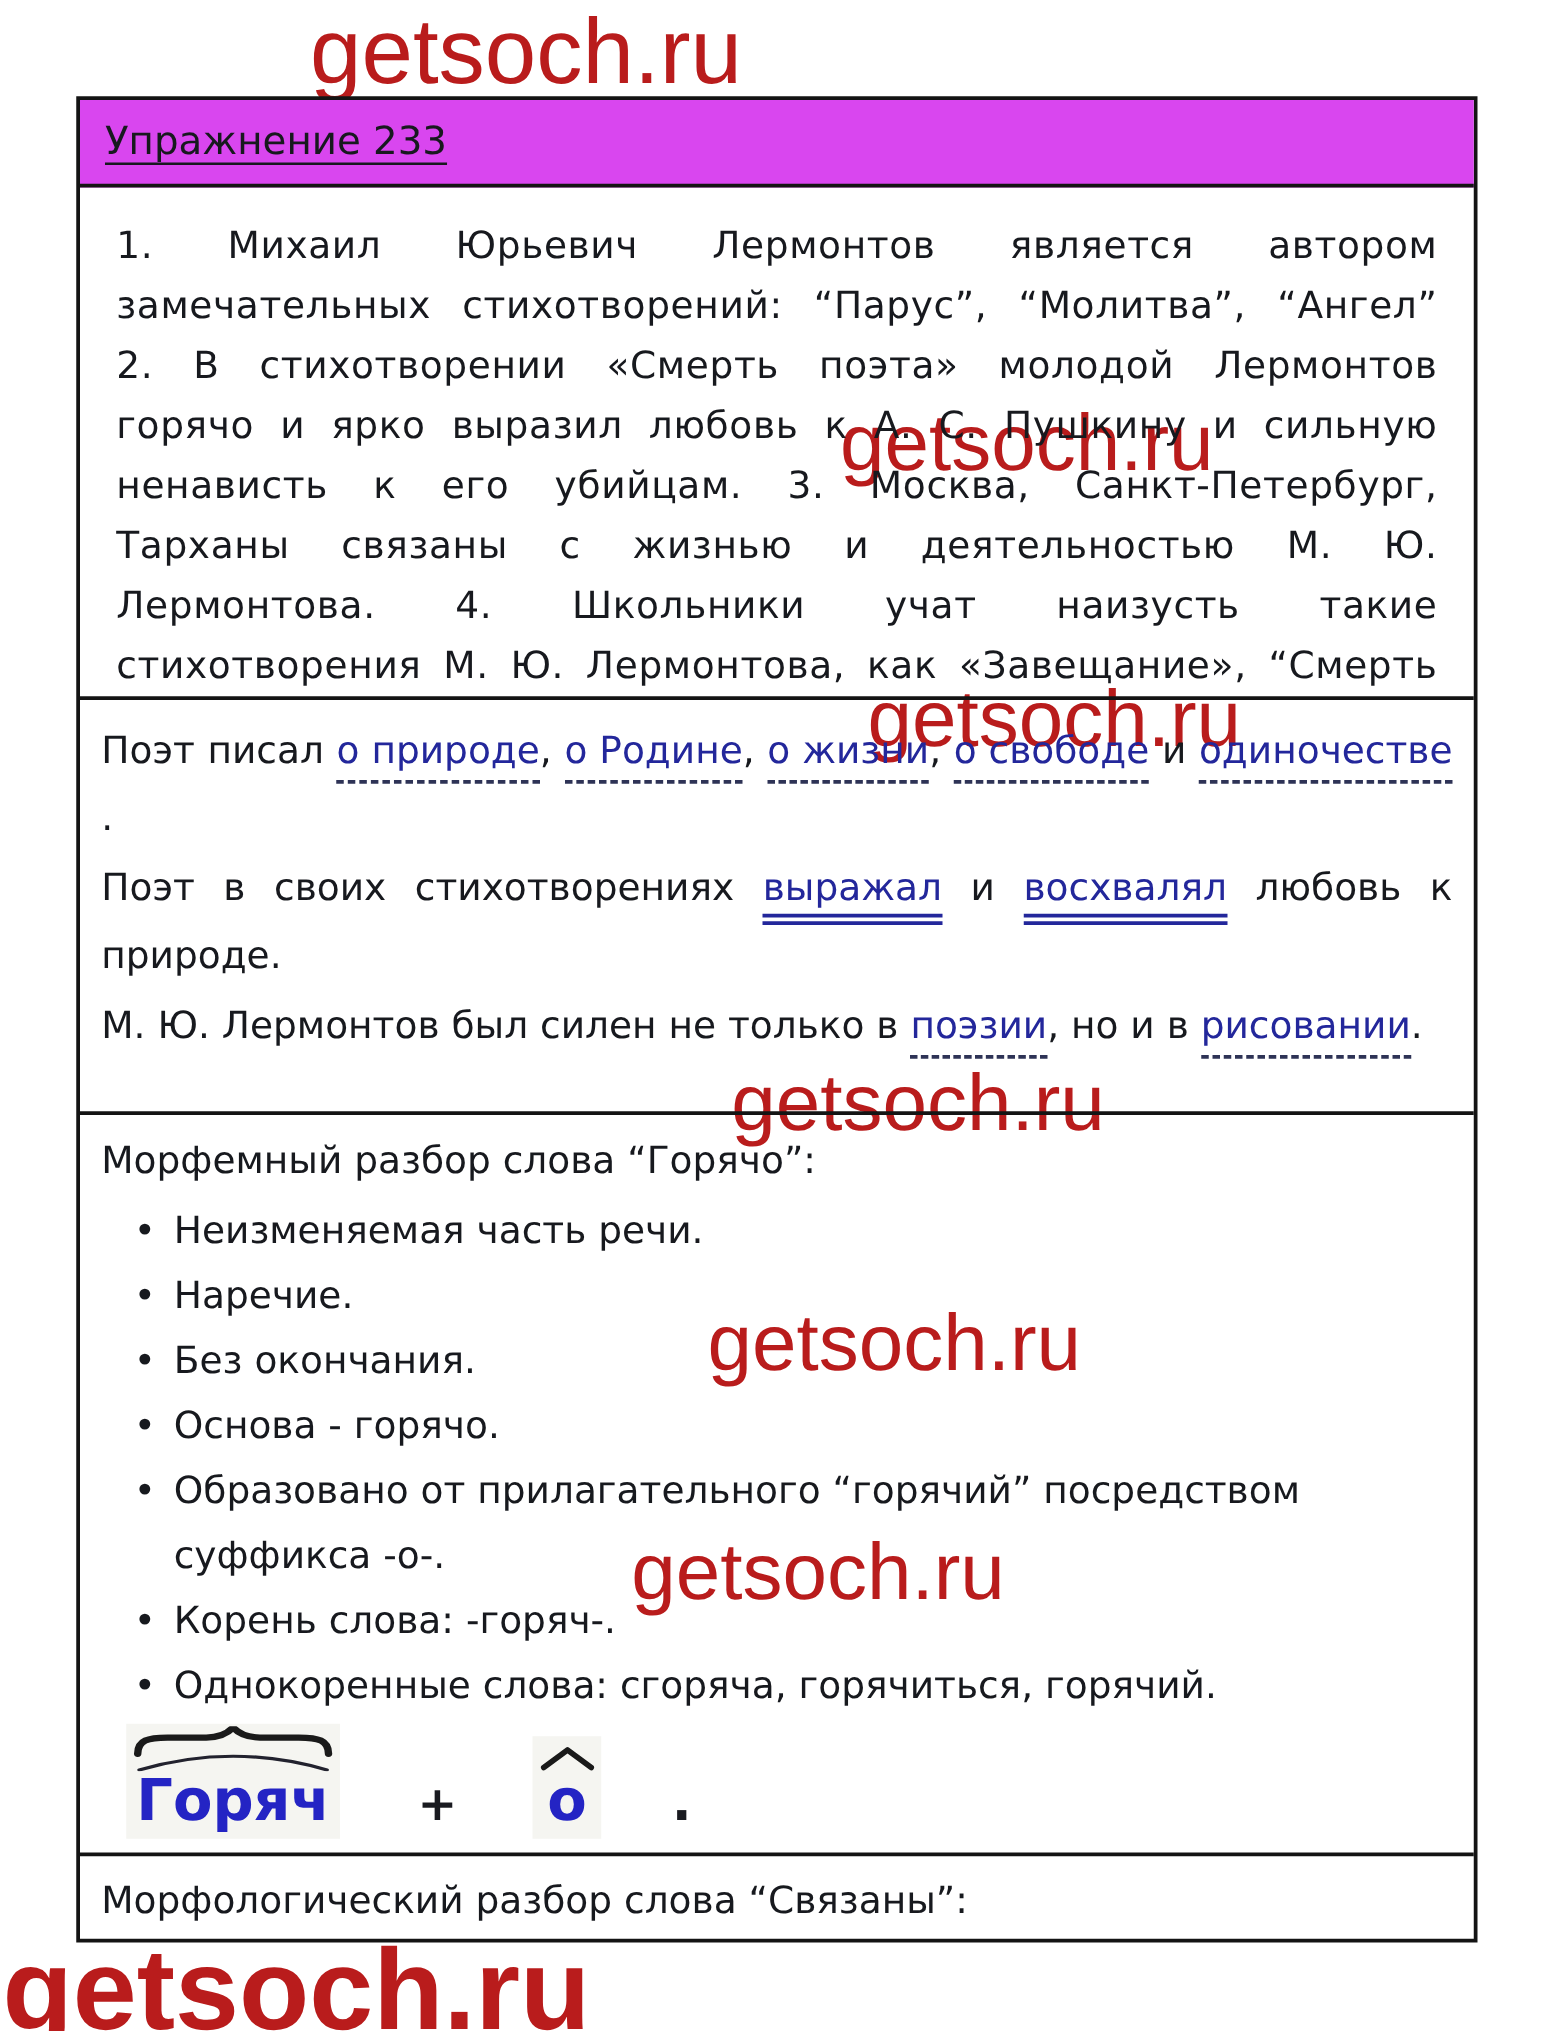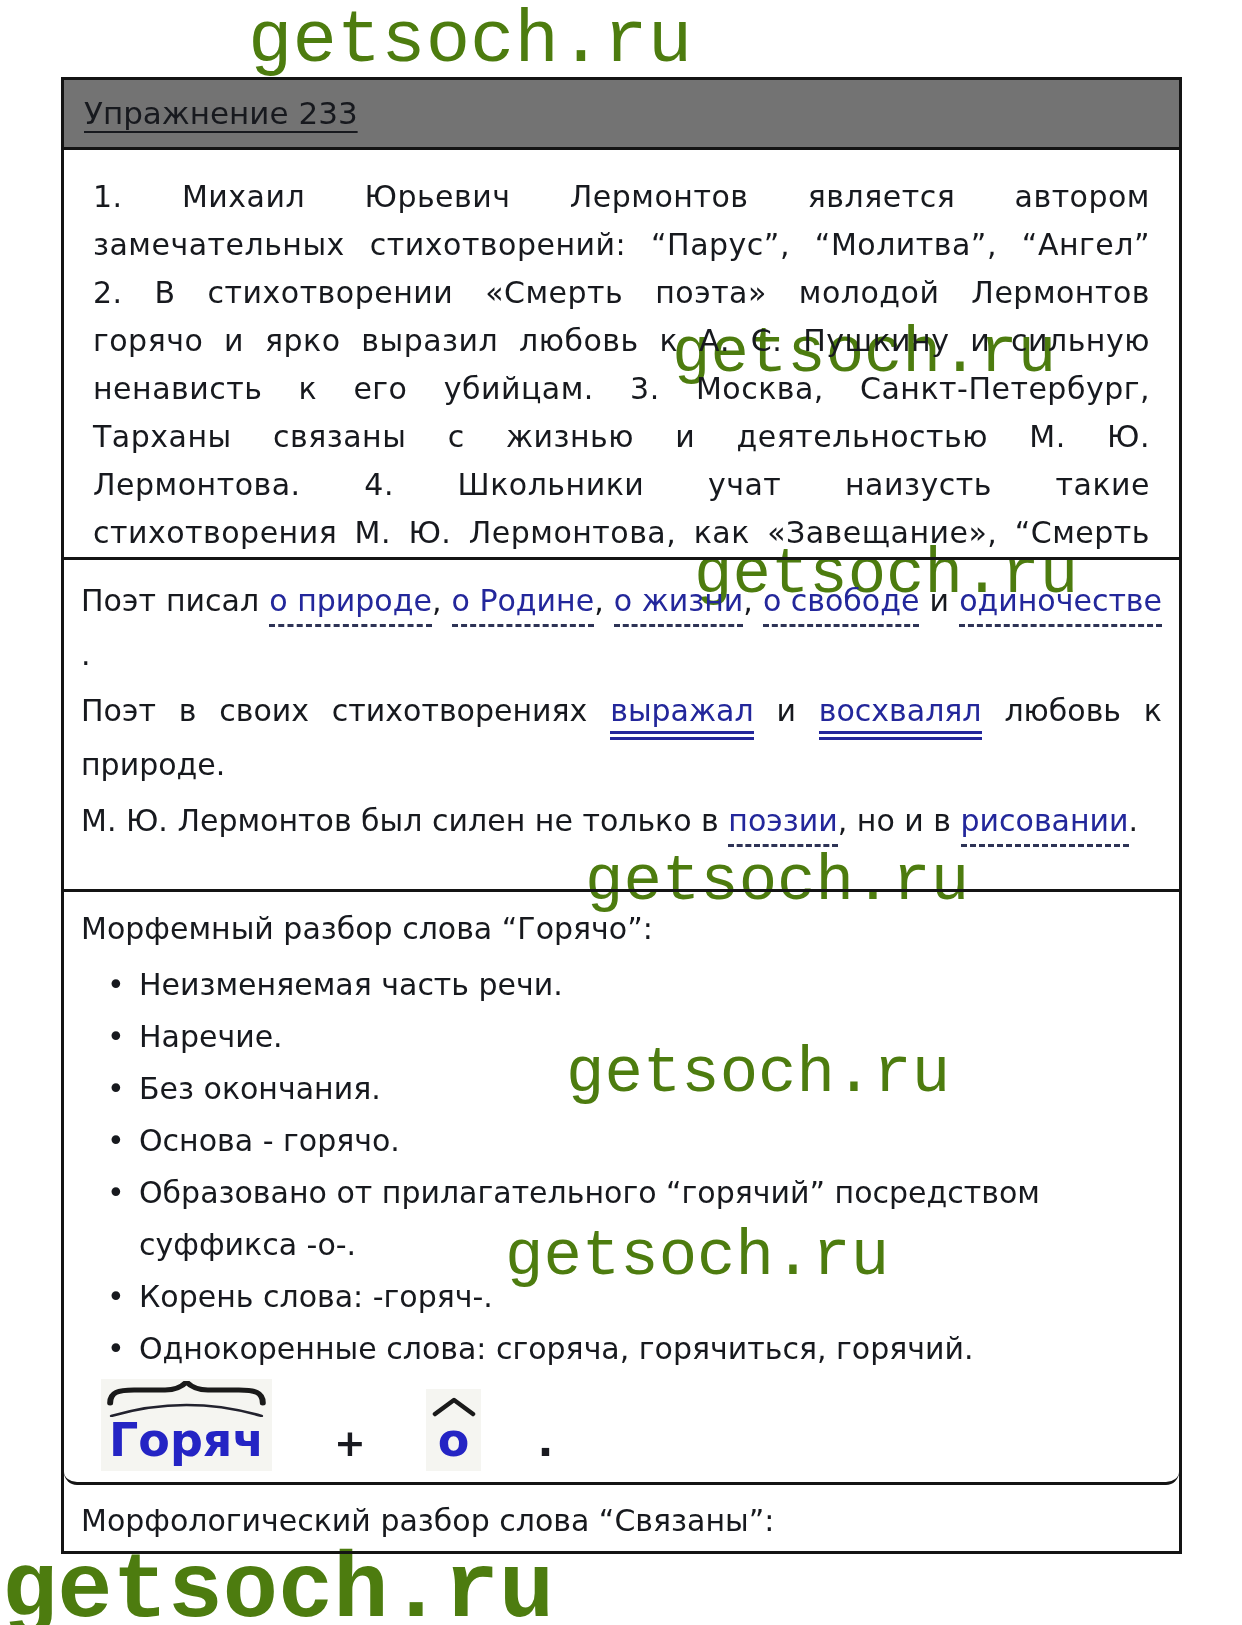--- a/index.html
+++ b/index.html
@@ -7,22 +7,22 @@
     width:1242px;height:1625px;
     background:#ffffff;
     position:relative;
     overflow:hidden;
     font-family:"DejaVu Sans","Liberation Sans",sans-serif;
     color:#17191e;
   }
   
   .wm{
     position:absolute;z-index:0;
-    color:#4d7c0f;
-    font-family:Liberation Mono, monospace;
+    color:#b91c1c;
+    font-family:Liberation Sans, sans-serif;
     line-height:1;white-space:nowrap;
     user-select:none;
   }
   .wm1{left:248px;top:4px;font-size:74px;font-weight:400;}
   .wm2{left:672px;top:322px;font-size:64px;font-weight:400;}
   .wm3{left:694px;top:543px;font-size:64px;font-weight:400;}
   .wm4{left:585px;top:850px;font-size:64px;font-weight:400;}
   .wm5{left:566px;top:1042px;font-size:64px;font-weight:400;}
   .wm6{left:505px;top:1225px;font-size:64px;font-weight:400;}
   .wm7{left:2px;top:1546px;font-size:92px;font-weight:700;}
@@ -32,21 +32,21 @@
     left:61px;top:77px;width:1121px;
     border:3px solid #141414;
     box-sizing:border-box;
     background:transparent;
   }
   .sec{box-sizing:border-box;border-bottom:3px solid #141414;overflow:hidden;}
   .sec:last-child{border-bottom:none;}
   
   .sec-header{
     height:70px;
-    background:#737373;
+    background:#d946ef;
     padding:15px 20px 0 20px;
   }
   .sec-header .title{
     font-size:31px;
     text-decoration:underline;
     text-decoration-thickness:2px;
     text-underline-offset:7px;
   }
   
   .sec-exercise{height:410px;padding:11px 17px 0 17px;}
@@ -74,21 +74,21 @@
     content:"";position:absolute;left:0;right:0;bottom:-9px;height:3px;
     background:#23279b;
   }
   .obj{
     display:inline-block;
     color:#23279b;
     border-bottom:3px dashed #2e3356;
     padding-bottom:6px;line-height:34px;
   }
   
-  .sec-morphemic{height:593px;padding:13px 17px 0 17px;border-radius:13px;}
+  .sec-morphemic{height:593px;padding:13px 17px 0 17px;}
   .sec-morphemic .mtitle{font-size:30px;line-height:48px;}
   .sec-morphemic ul{
     margin:6px 0 0 0;padding:0 0 0 26px;list-style:none;
   }
   .sec-morphemic li{
     position:relative;padding-left:32px;
     font-size:30px;line-height:52px;
   }
   .sec-morphemic li .bullet-dot{
     position:absolute;left:0;top:0;

